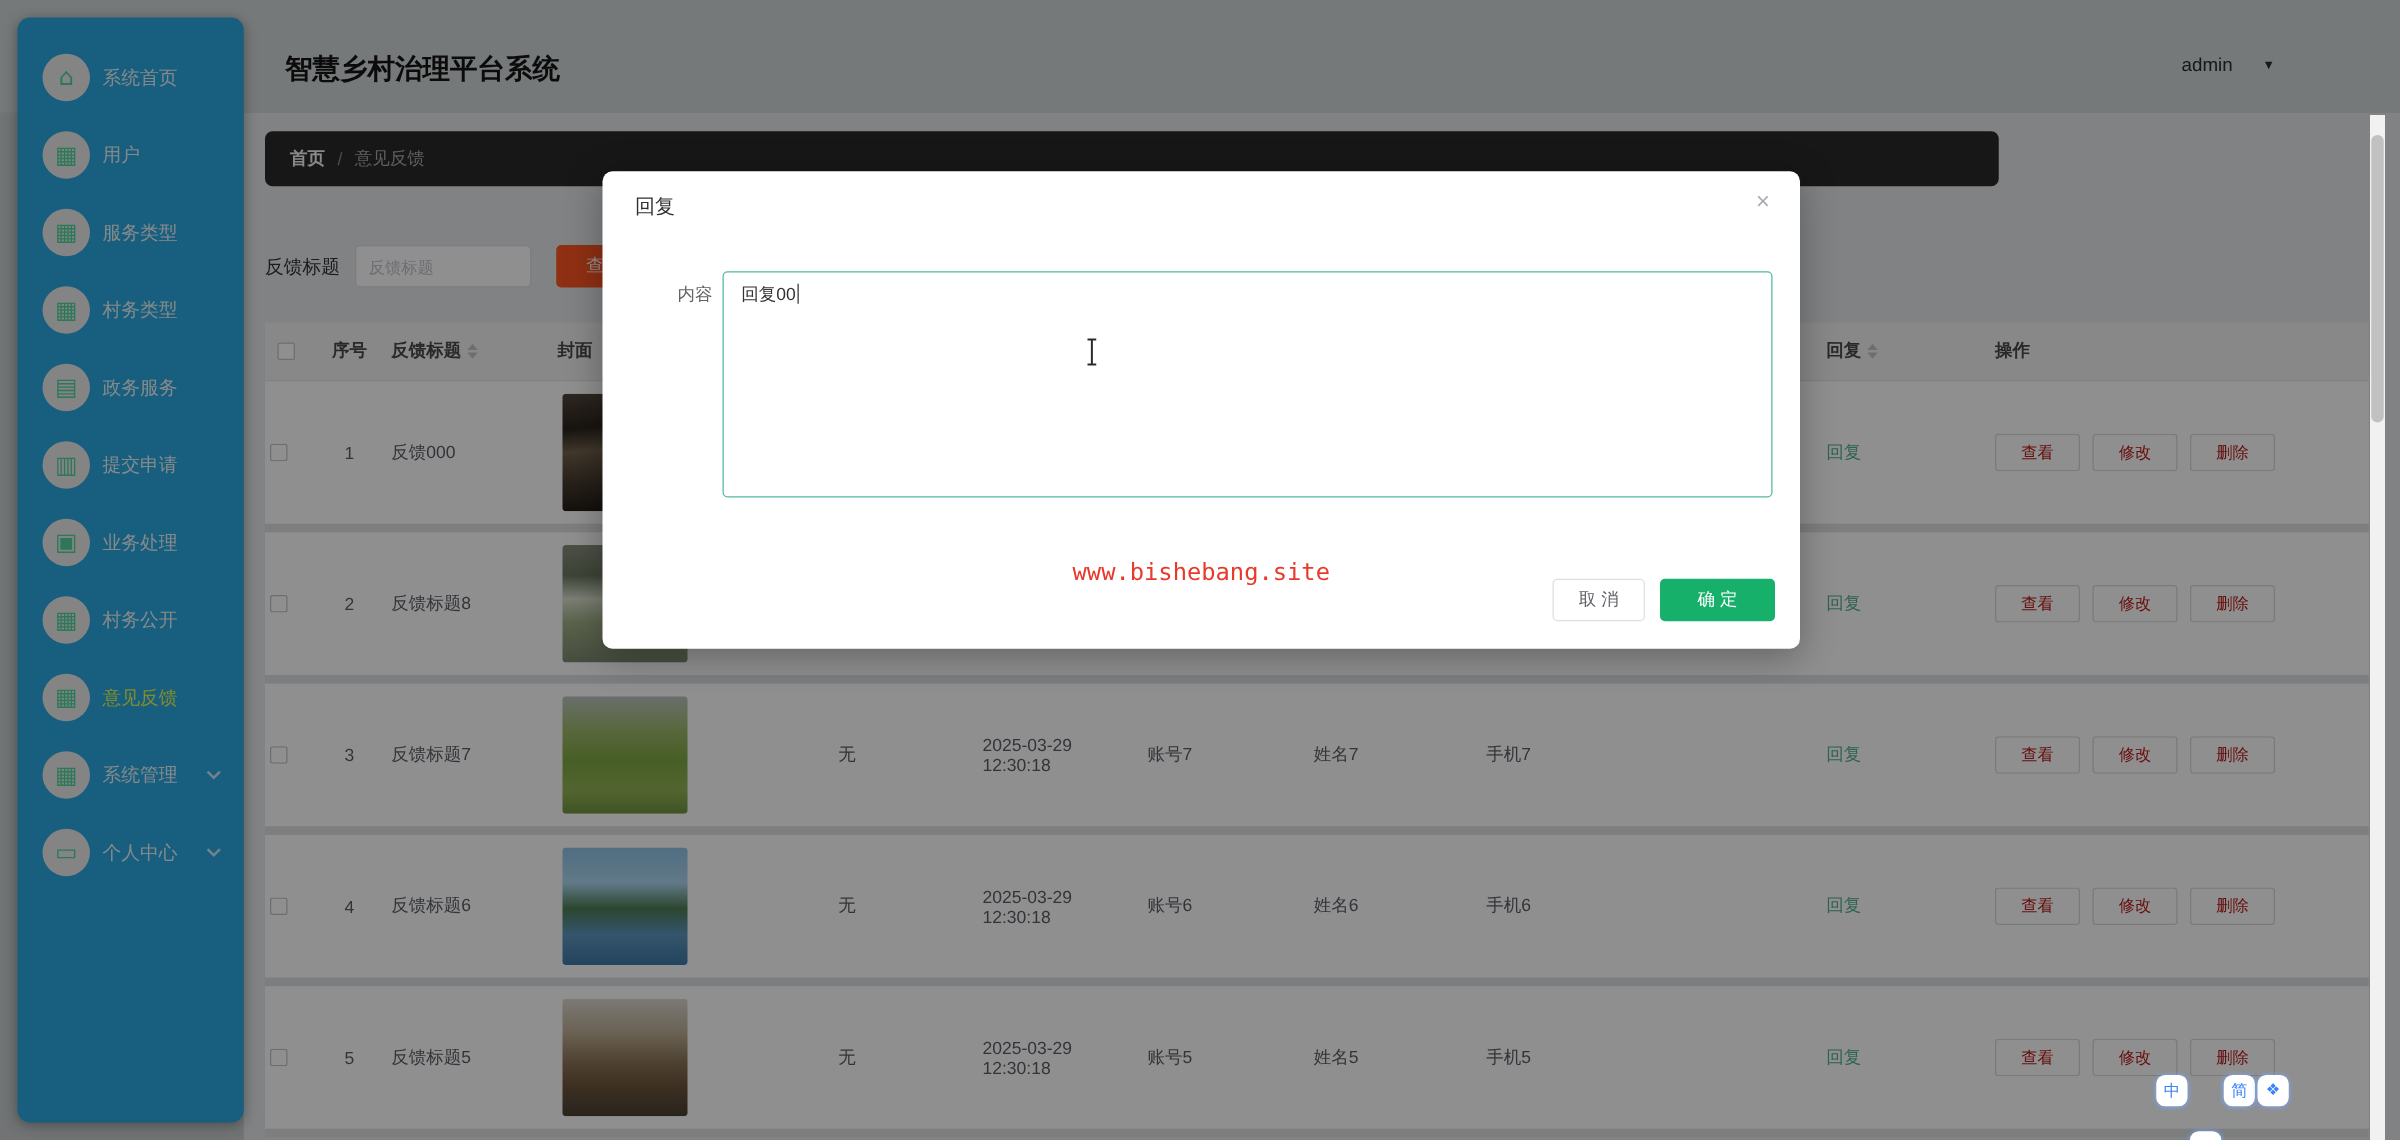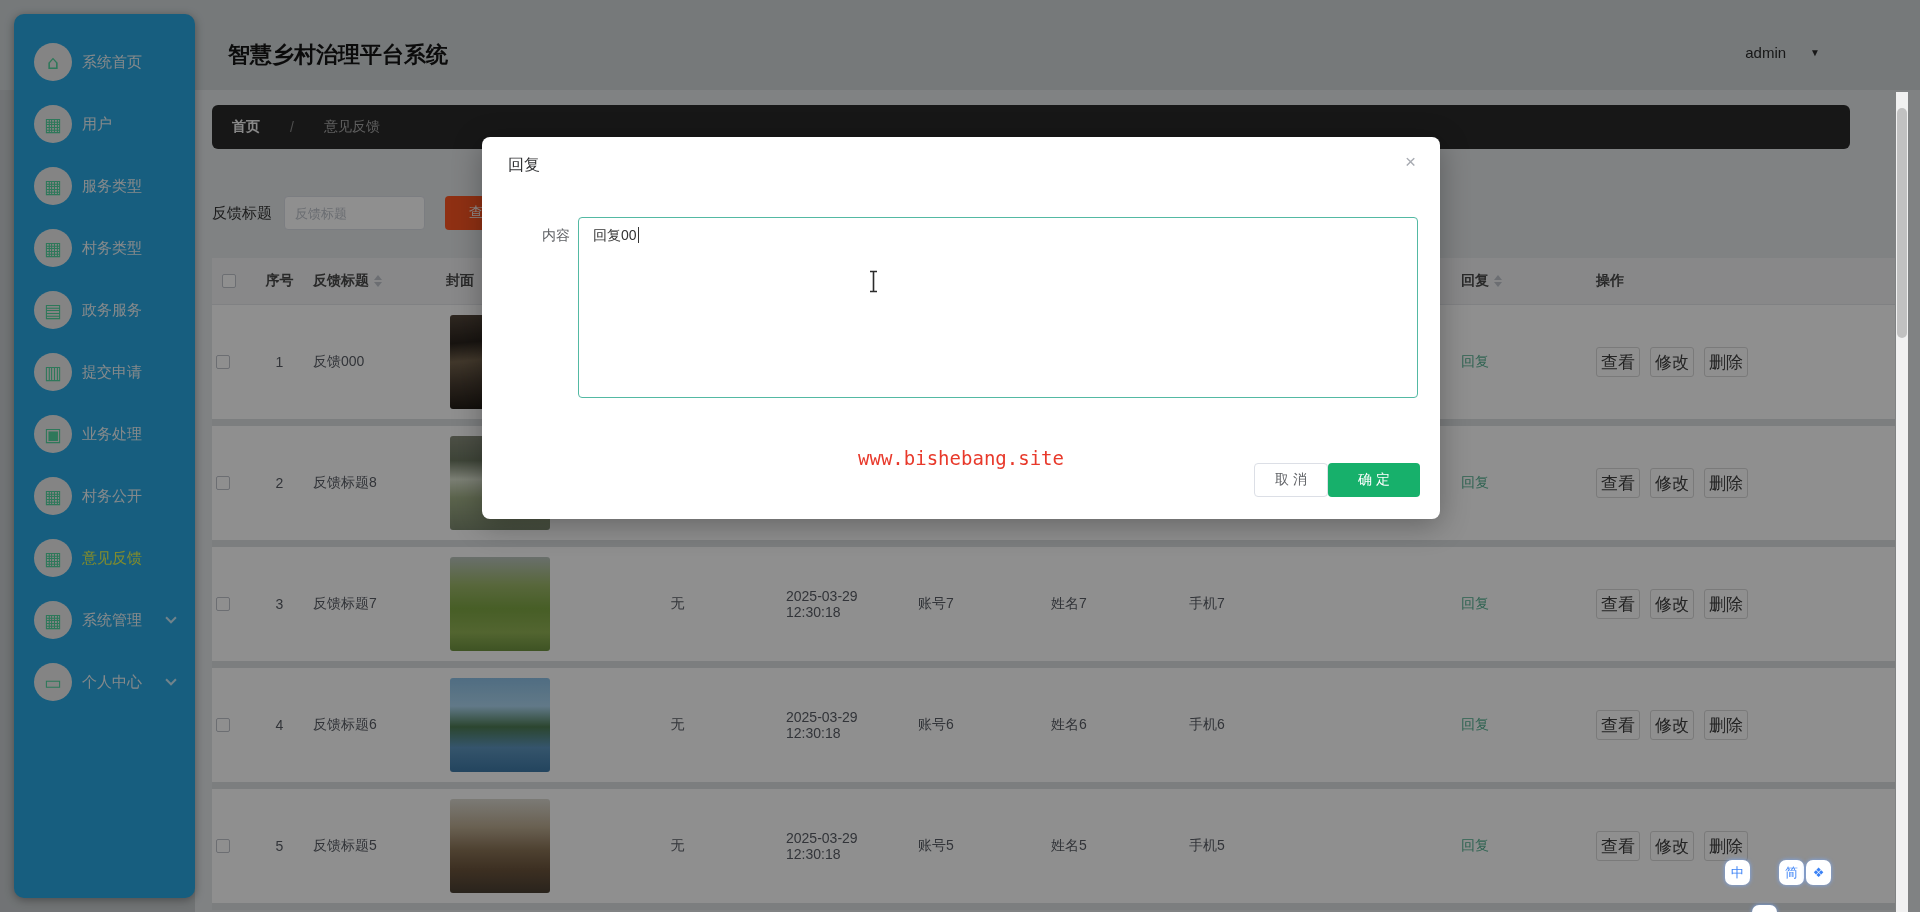--- a/index.html
+++ b/index.html
@@ -20,22 +20,22 @@
   .side-item { height:62px; display:flex; align-items:center; padding-left:20px; cursor:pointer; }
   .side-icon { width:38px; height:38px; border-radius:50%; background:#ececec; flex:0 0 38px;
     display:flex; align-items:center; justify-content:center; }
   .side-icon .glyph { font-size:19px; color:var(--c-icon,#52d6a0); line-height:1; font-family:"DejaVu Sans",sans-serif; }
   .side-label { margin-left:10px; font-size:15px; color:#eef4f7; white-space:nowrap; }
   .side-item.active .side-label { color:var(--c-active,#e9f94e); }
   .chev { width:8px; height:8px; border-right:2px solid rgba(255,255,255,.75); border-bottom:2px solid rgba(255,255,255,.75);
     transform:rotate(45deg); margin-left:auto; margin-right:20px; margin-top:-4px; }
 
   
-  .breadcrumb { position:absolute; left:212px; top:105px; width:1638px; height:44px; background:var(--c-breadcrumb,#2a2a2a);
-    border-radius:6px; display:flex; align-items:center; padding-left:20px; gap:30px; font-size:14px; z-index:2; }
+  .breadcrumb { position:absolute; left:212px; top:105px; width:1387px; height:44px; background:var(--c-breadcrumb,#2a2a2a);
+    border-radius:6px; display:flex; align-items:center; padding-left:20px; gap:10px; font-size:14px; z-index:2; }
   .bc-home { color:#f2f2f2; font-weight:bold; cursor:pointer; }
   .bc-sep { color:#8a8a8a; }
   .bc-cur { color:#a8a8a8; }
 
   
   .content-bg { position:absolute; left:195px; top:90px; right:0; bottom:0; background:#e4e8ea; z-index:0; }
 
   .filter-row { position:absolute; left:212px; top:190px; height:46px; display:flex; align-items:center; z-index:2; }
   .filter-label { font-size:15px; color:#333; margin-right:12px; }
   .filter-input { width:141px; height:34px; border:1px solid #dcdfe6; border-radius:4px; background:#fff;
@@ -57,43 +57,43 @@
   .sort-caret i { width:0; height:0; border-left:4px solid transparent; border-right:4px solid transparent; display:block; }
   .sort-caret .up { border-bottom:5px solid #c0c4cc; margin-bottom:2px; }
   .sort-caret .dn { border-top:5px solid #c0c4cc; }
   .thumb { width:100px; height:94px; border-radius:3px; margin-left:10px; }
   .img-house  { background:linear-gradient(175deg,#55483c 0%,#2b241e 28%,#75644e 46%,#4a3e32 68%,#17130f 100%); }
   .img-spring { background:linear-gradient(180deg,#8a8f7e 0%,#6f7a64 26%,#dce3d0 46%,#a3b289 66%,#7d8a70 100%); }
   .img-field  { background:linear-gradient(180deg,#bcc6c0 0%,#9db86a 30%,#7fa845 55%,#93b456 80%,#6f9440 100%); }
   .img-lake   { background:linear-gradient(180deg,#8fc3e8 0%,#aed8f2 30%,#4e7d55 52%,#5f97c0 74%,#3f7aa8 100%); }
   .img-alley  { background:linear-gradient(180deg,#dcdad2 0%,#bcac92 30%,#8a7356 55%,#6b543c 76%,#4a4034 100%); }
   .reply-link { color:var(--c-reply,#54b192); cursor:pointer; font-size:14px; }
-  .btn-op { width:44px; height:30px; background:#fff; border:1px solid #d9d9d9; border-radius:3px;
-    font-size:17px; color:#404040; margin-right:10px; cursor:pointer; }
+  .btn-op { width:68px; height:30px; background:#fff; border:1px solid #d9d9d9; border-radius:3px;
+    font-size:13px; color:#b91c1c; margin-right:10px; cursor:pointer; }
 
   
   .overlay { position:absolute; inset:0; background:rgba(0,0,0,0.44); z-index:50; }
 
   
   .scrollbar { position:absolute; left:1896px; top:92px; width:12px; height:820px; background:#f1f1f1; z-index:55; }
   .scroll-thumb { position:absolute; left:1px; top:16px; width:10px; height:230px; background:#c1c1c1; border-radius:5px; cursor:pointer; }
 
   
   .modal { position:absolute; left:482px; top:137px; width:958px; height:382px; background:#fff;
     border-radius:8px; box-shadow:0 6px 30px rgba(0,0,0,.3); z-index:60; }
   .modal-title { position:absolute; left:26px; top:18px; font-size:16px; color:#303133; }
   .modal-close { position:absolute; right:24px; top:14px; font-size:19px; color:#a8abb2; cursor:pointer; }
   .form-label { position:absolute; left:0; top:90px; width:88px; text-align:right; font-size:14px; color:#606266; }
   .fake-textarea { position:absolute; left:96px; top:80px; width:840px; height:181px;
     border:1px solid var(--c-tborder,#53b9a3); border-radius:4px; padding:9px 14px; font-size:14px; color:#333;
     cursor:text; background:#fff; }
   .caret { display:inline-block; width:1px; height:16px; background:#333; margin-left:1px; vertical-align:-3px; }
   .watermark { position:absolute; left:0; top:310px; width:100%; text-align:center;
     font-family:"DejaVu Sans Mono","Liberation Mono",monospace; font-size:19px; color:var(--c-watermark,#e8392b); }
-  .modal-footer { position:absolute; right:20px; bottom:22px; display:flex; gap:0; }
+  .modal-footer { position:absolute; right:20px; bottom:22px; display:flex; gap:12px; }
   .btn-cancel { width:74px; height:34px; background:#fff; border:1px solid #dcdfe6; border-radius:4px;
     font-size:14px; color:#606266; cursor:pointer; }
   .btn-confirm { width:92px; height:34px; background:var(--c-confirm,#17b06b); border:none; border-radius:4px;
     font-size:14px; color:#fff; cursor:pointer; }
 
   
   .ibeam { position:absolute; left:867px; top:270px; z-index:70; }
 
   
   .widget { position:absolute; left:1725px; top:860px; display:flex; gap:2px; z-index:80; }

